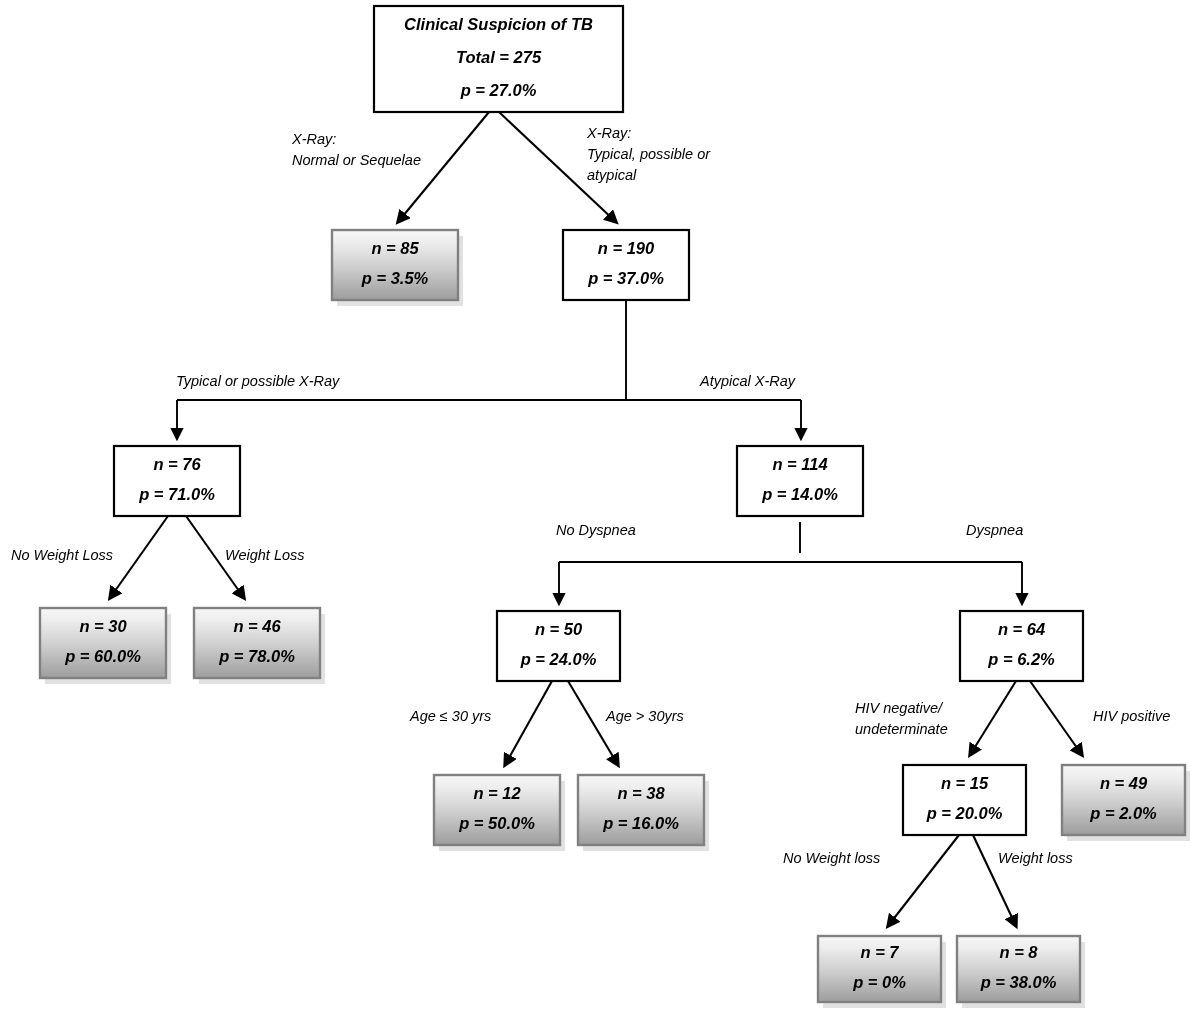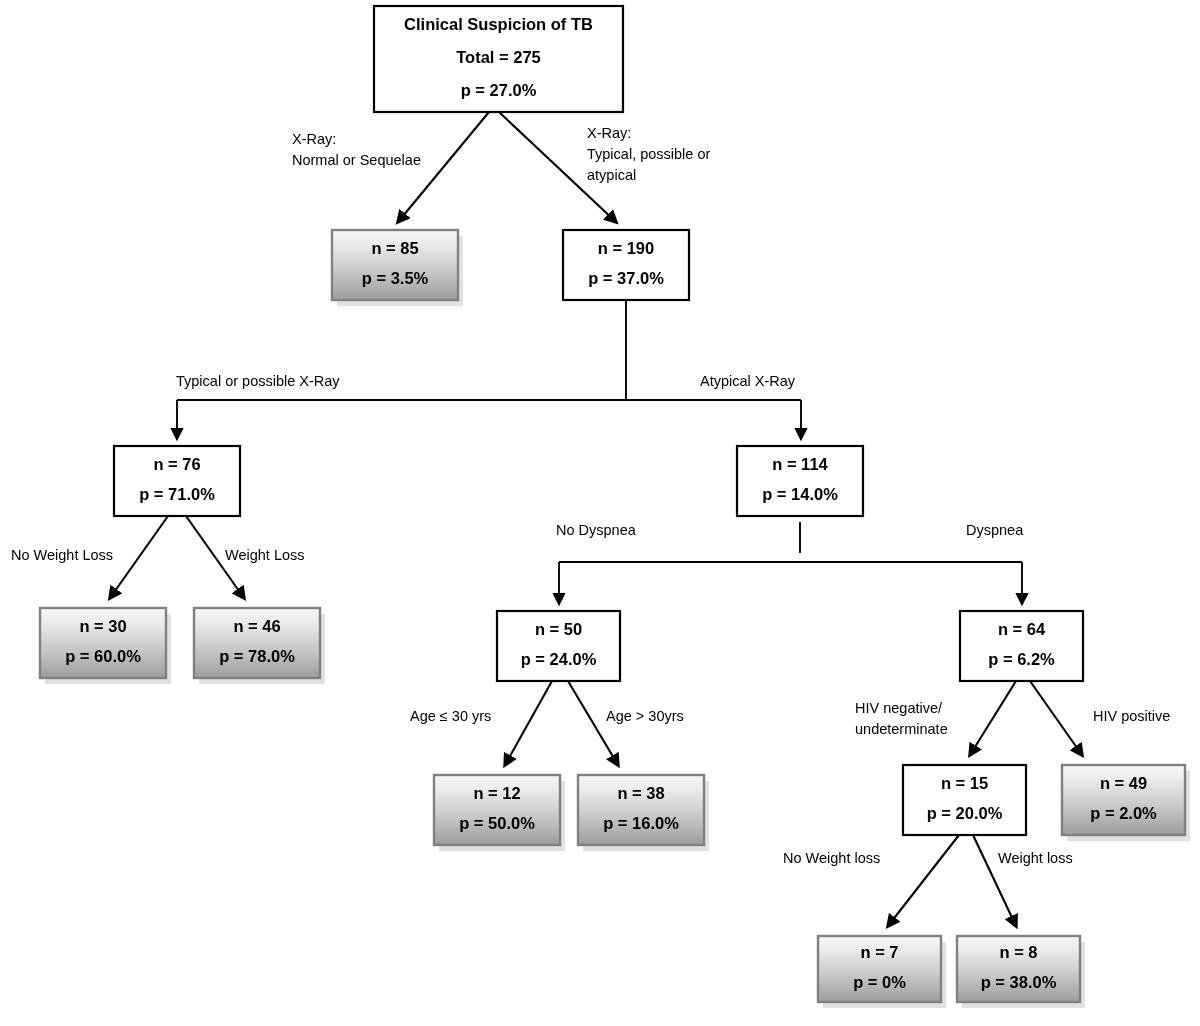--- a/index.html
+++ b/index.html
@@ -10,20 +10,21 @@
   body {
     width: 1200px;
     height: 1026px;
     font-family: "Liberation Sans", sans-serif;
     overflow: hidden;
   }
   #diagram-root {
     position: relative;
     width: 1200px;
     height: 1026px;
+    font-style: italic;
   }
   svg#tree-svg {
     position: absolute;
     top: 0;
     left: 0;
     width: 1200px;
     height: 1026px;
   }
   .node-box-internal {
     fill: #ffffff;

